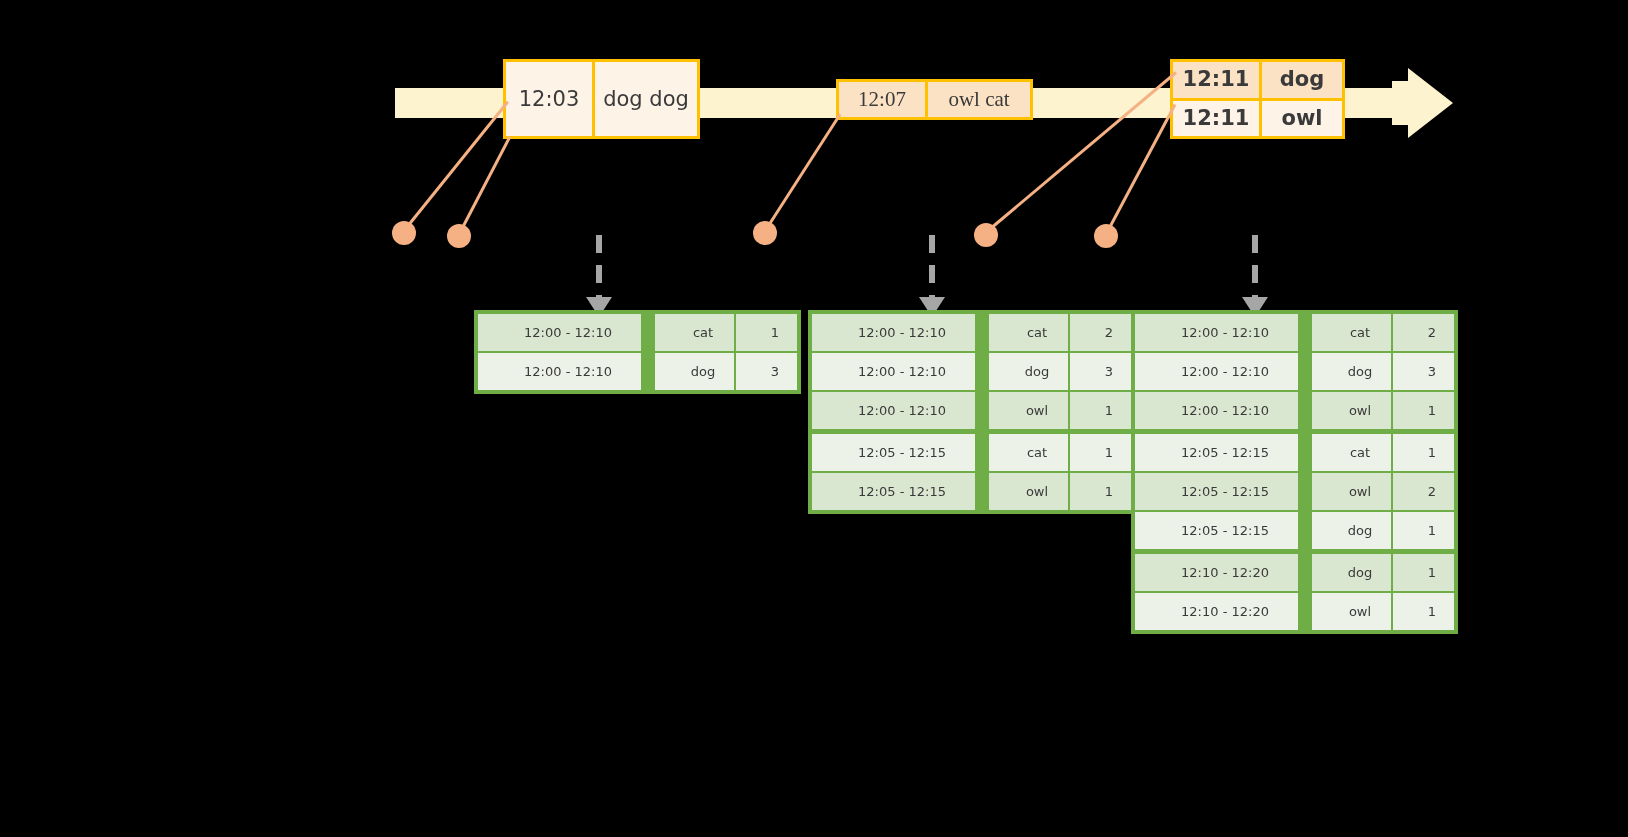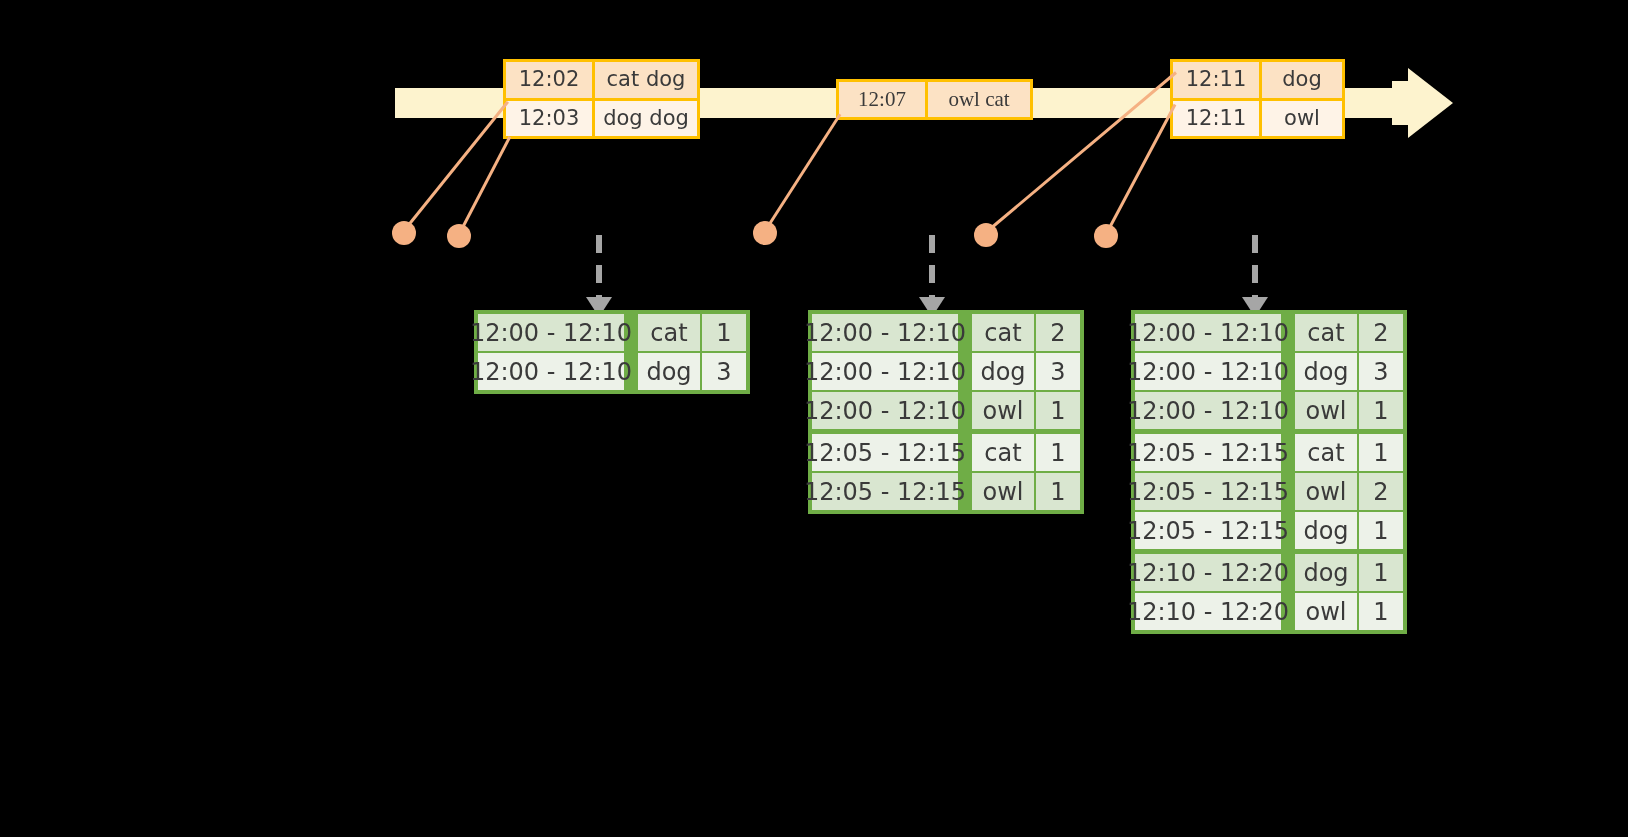--- a/index.html
+++ b/index.html
@@ -129,59 +129,56 @@
     display: flex;
     height: 37px;
     align-items: stretch;
   }
   .tbl-row + .tbl-row { margin-top: 2px; }
   .tbl-row.sep { margin-top: 5px; }
   .cell {
     display: flex;
     align-items: center;
     justify-content: center;
-    font-size: 24px;
+    font-size: 13px;
     line-height: 1;
     color: #3a3a3a;
     white-space: nowrap;
+    padding-left: 17px;
   }
   .tbl-row.dark .cell { background: #D9E6D0; }
   .tbl-row.light .cell { background: #EDF2E9; }
   .cell.range { width: 146px; }
   .cell.key   { width: 62px;  margin-left: 14px; }
   .cell.val   { width: 44px;  margin-left: 2px; }
 </style>
 </head>
 <body>
 
 <div id="stage">
 
   <div class="timeline-bar"></div>
   <div class="timeline-head-stem"></div>
   <div class="timeline-head"></div>
 
   <div class="evt-box" style="left:503px; top:59px; width:197px; height:80px;">
-    <div class="evt-row dark">
-      <div class="evt-cell time">12:02</div>
-      <div class="evt-cell words">cat dog</div>
-    </div>
     <div class="evt-row light">
       <div class="evt-cell time">12:03</div>
       <div class="evt-cell words">dog dog</div>
     </div>
   </div>
 
   <div class="evt-box" style="left:836px; top:79px; width:197px; height:41px;font-family:Liberation Serif, serif;">
     <div class="evt-row dark">
       <div class="evt-cell time">12:07</div>
       <div class="evt-cell words">owl cat</div>
     </div>
   </div>
 
-  <div class="evt-box" style="left:1170px; top:59px; width:175px; height:80px;">
+  <div class="evt-box" style="left:1170px; top:59px; width:175px; height:80px;font-weight:bold;">
     <div class="evt-row dark">
       <div class="evt-cell time">12:11</div>
       <div class="evt-cell words">dog</div>
     </div>
     <div class="evt-row light">
       <div class="evt-cell time">12:11</div>
       <div class="evt-cell words">owl</div>
     </div>
   </div>
 

